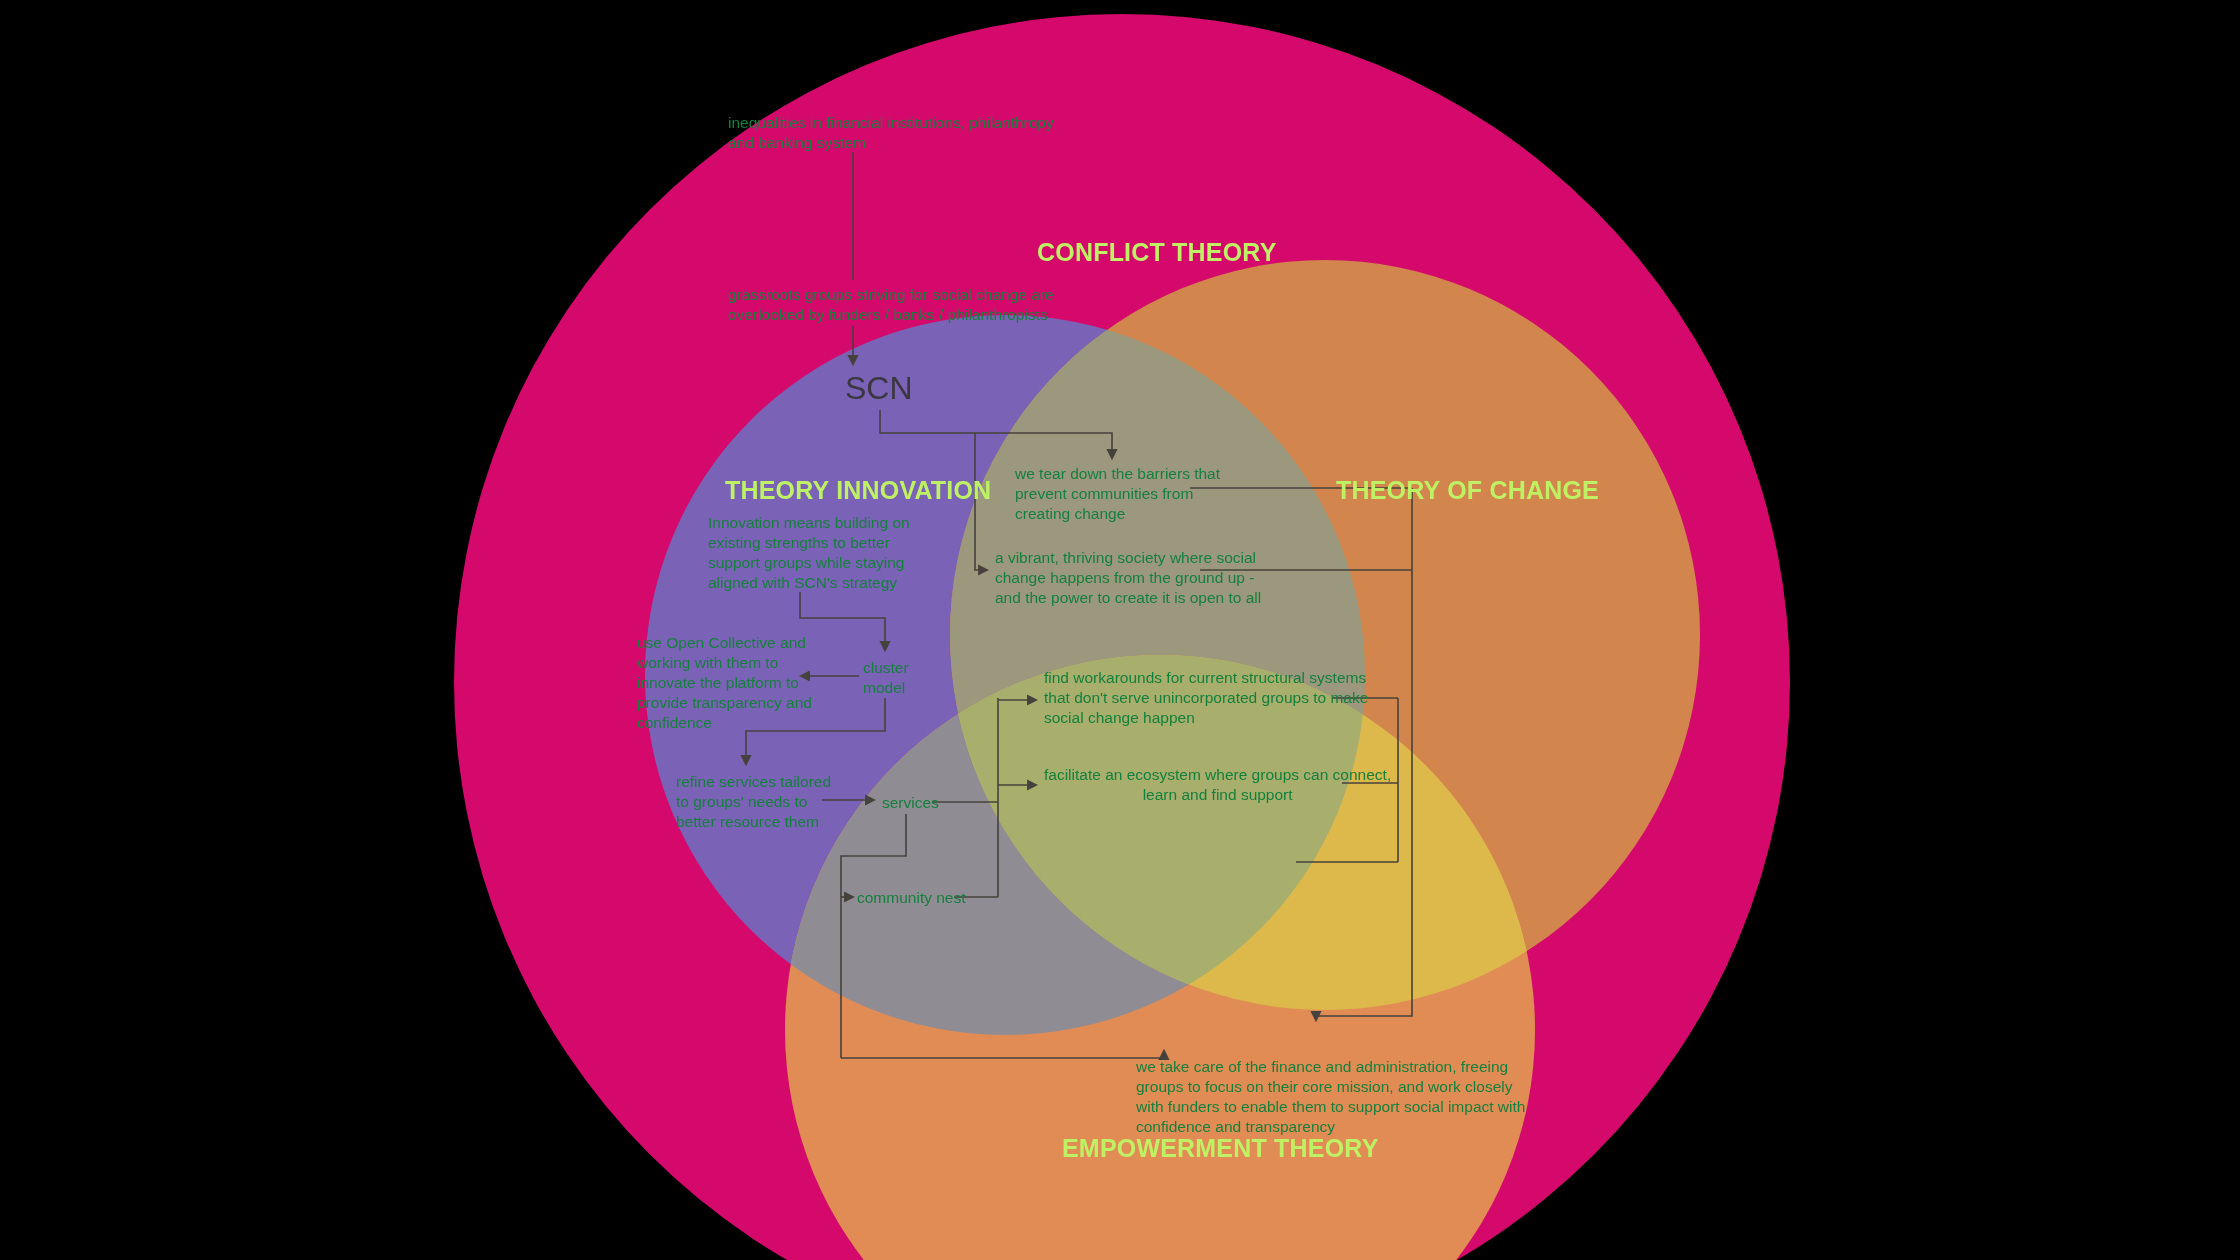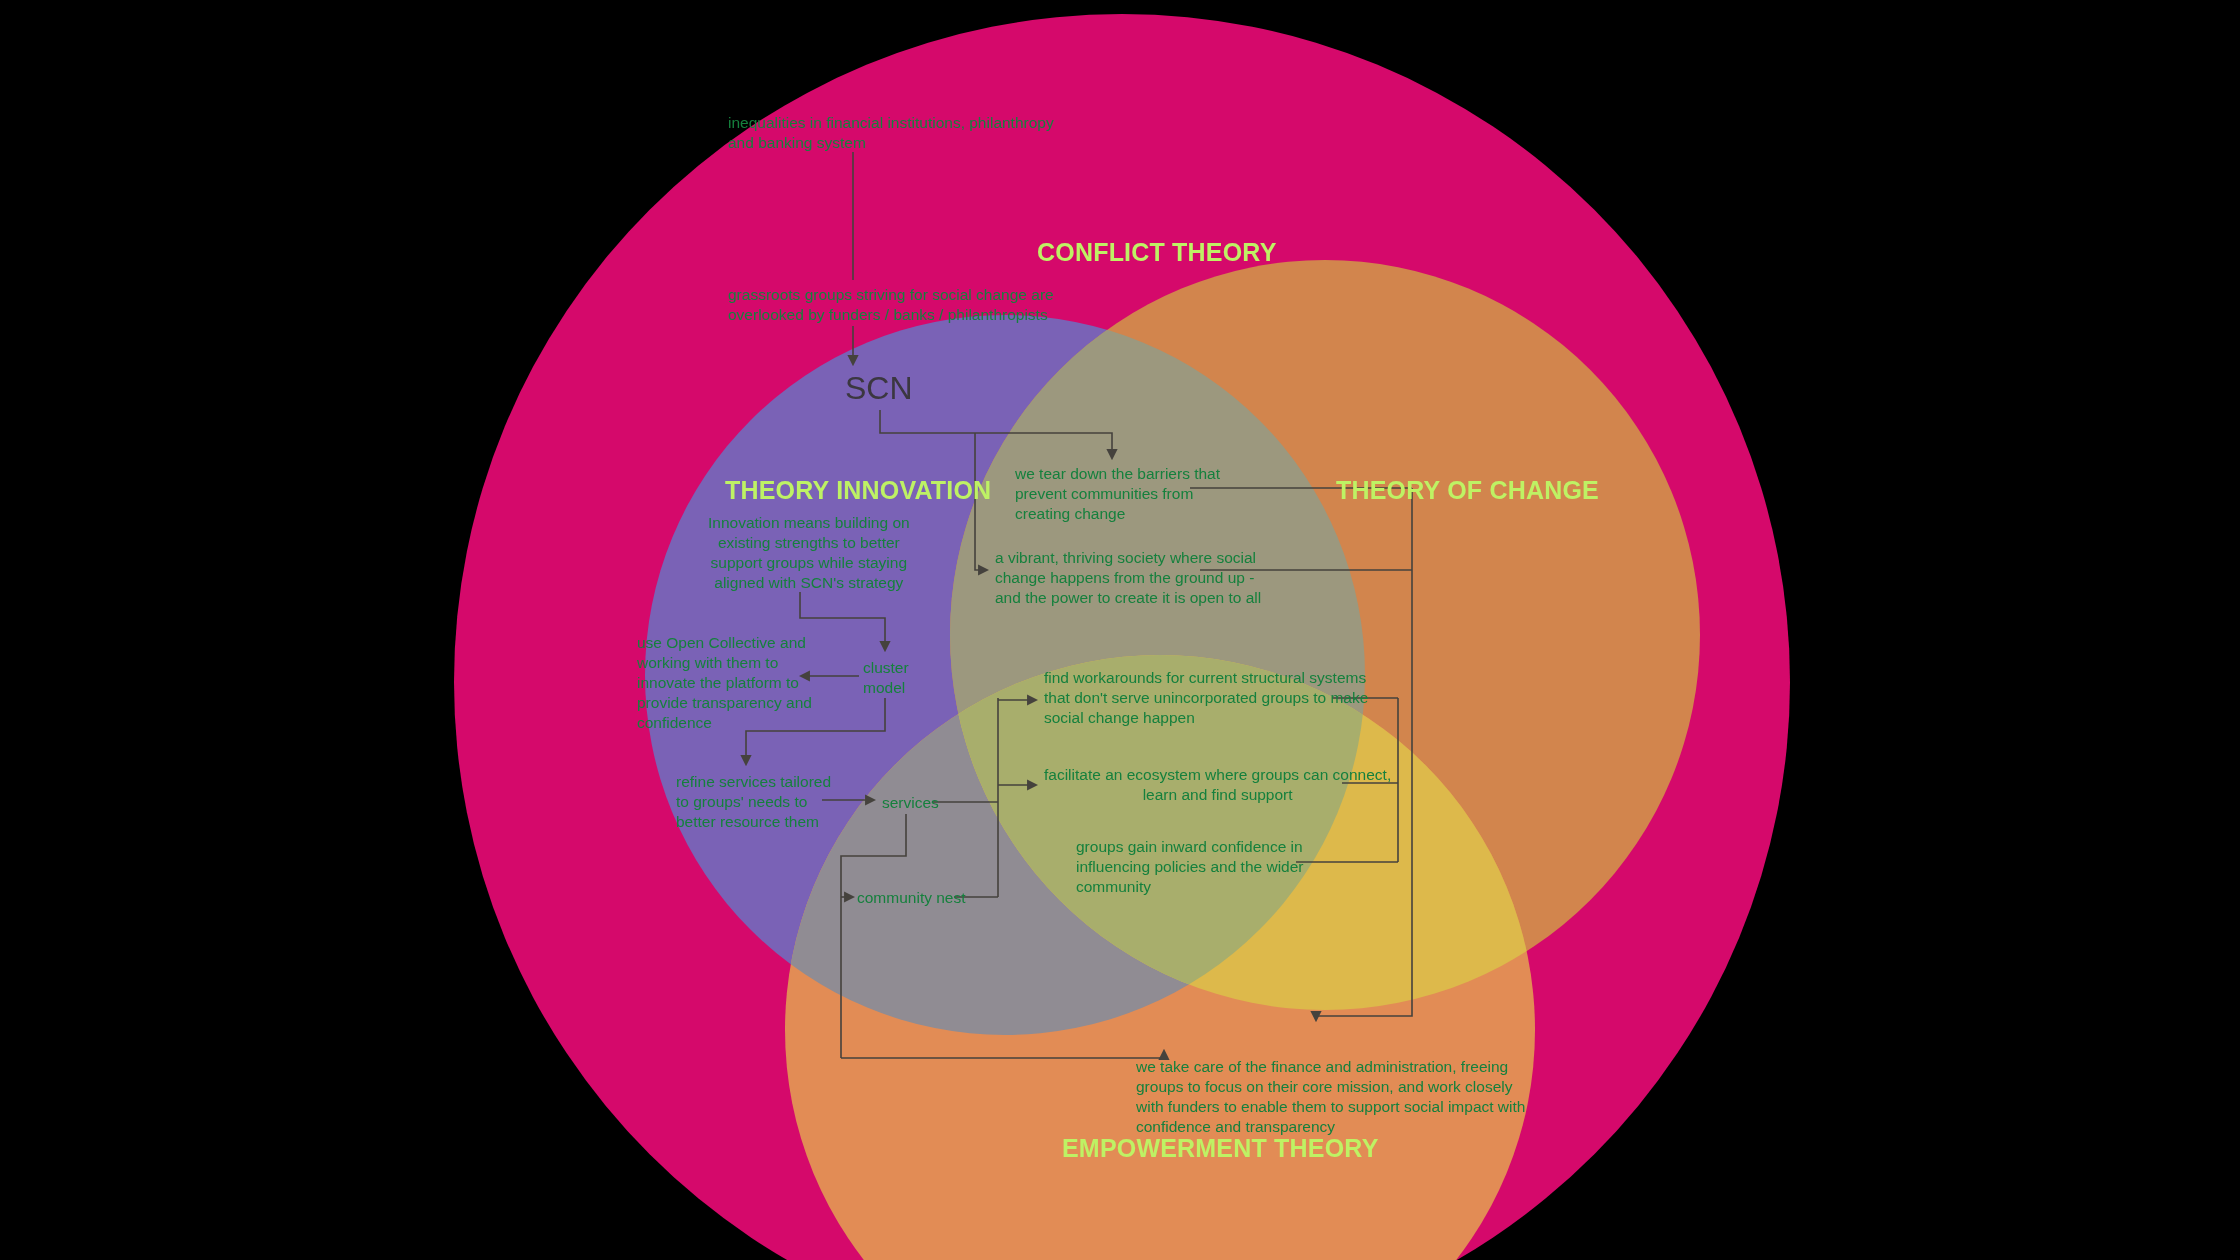--- a/index.html
+++ b/index.html
@@ -89,21 +89,21 @@
     <span>prevent communities from</span>
     <span>creating change</span>
   </div>
 
   <div class="note" style="left:995px;top:548px;">
     <span>a vibrant, thriving society where social</span>
     <span>change happens from the ground up -</span>
     <span>and the power to create it is open to all</span>
   </div>
 
-  <div class="note" style="left:708px;top:513px;text-align:center;">
+  <div class="note" style="left:708px;top:513px;">
     <span>Innovation means building on</span>
     <span>existing strengths to better</span>
     <span>support groups while staying</span>
     <span>aligned with SCN's strategy</span>
   </div>
 
   <div class="note" style="left:637px;top:633px;">
     <span>use Open Collective and</span>
     <span>working with them to</span>
     <span>innovate the platform to</span>
@@ -130,25 +130,20 @@
 
   <div class="note" style="left:882px;top:793px;">
     <span>services</span>
   </div>
 
   <div class="note" style="left:1044px;top:765px;text-align:center;">
     <span>facilitate an ecosystem where groups can connect,</span>
     <span>learn and find support</span>
   </div>
 
-  <div class="note" style="left:1076px;top:837px;">
-    <span>groups gain inward confidence in</span>
-    <span>influencing policies and the wider</span>
-    <span>community</span>
-  </div>
 
   <div class="note" style="left:857px;top:888px;">
     <span>community nest</span>
   </div>
 
   <div class="note" style="left:1136px;top:1020px;margin-top:37px;">
     <span>we take care of the finance and administration, freeing</span>
     <span>groups to focus on their core mission, and work closely</span>
     <span>with funders to enable them to support social impact with</span>
     <span>confidence and transparency</span>

